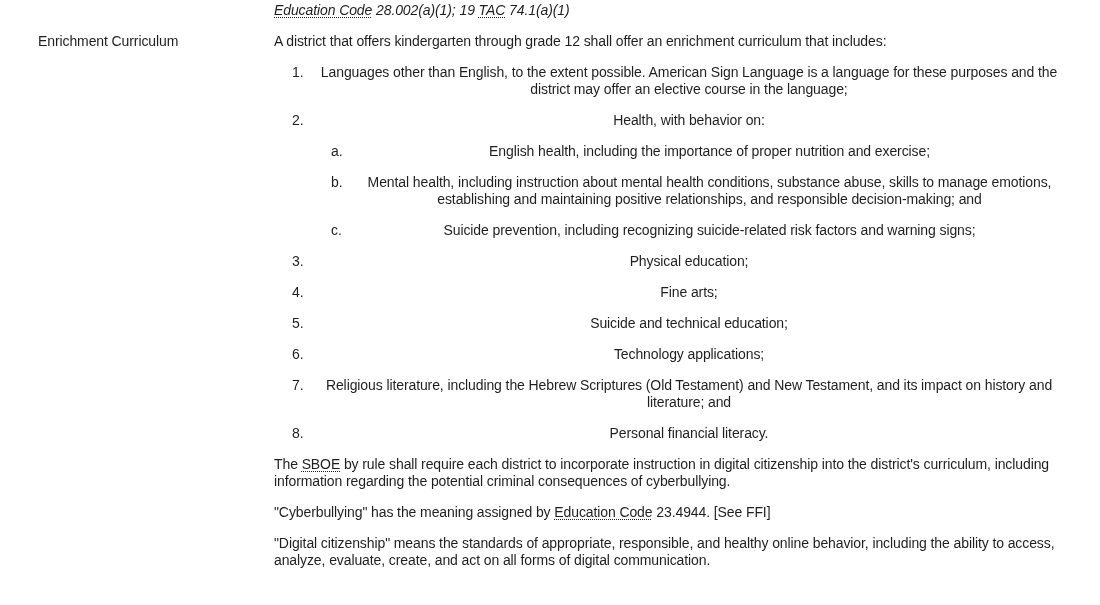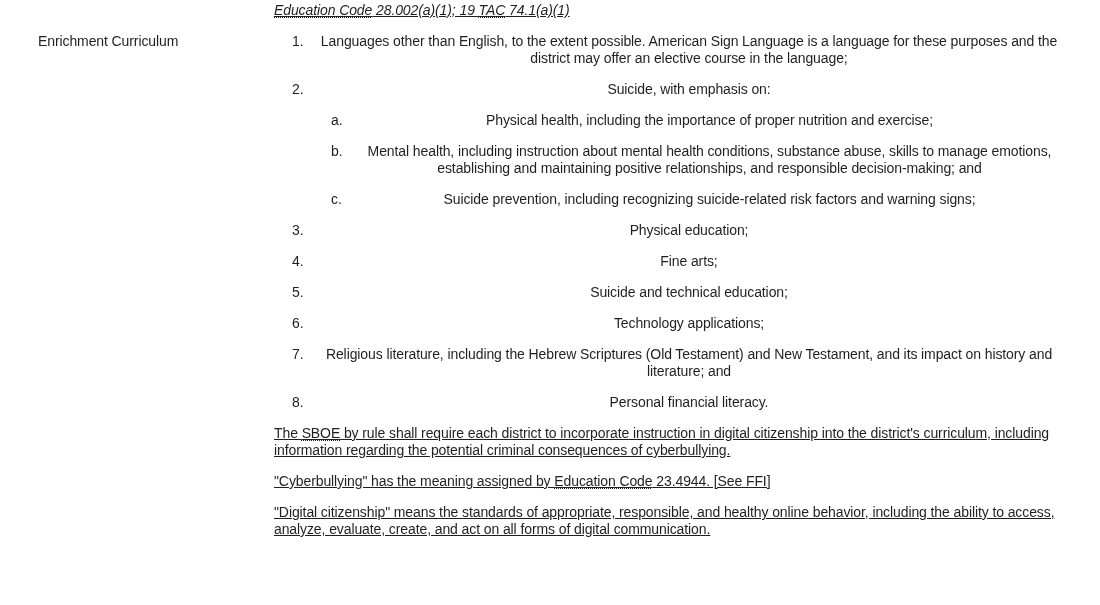--- a/index.html
+++ b/index.html
@@ -14,21 +14,21 @@
     font-size: 14px;
     line-height: 17px;
     letter-spacing: -0.1px;
     color: #1f1f1f;
     display: grid;
     grid-template-columns: 274px 1fr;
     padding: 2px 36px 0 0;
   }
   .gutter { padding-left: 38px; }
   .main   { max-width: 790px; }
-  .block  { margin-bottom: 14px; text-decoration: underline; }
+  .block  { margin-bottom: 14px; }
   .citation { font-style: italic; }
   .term {
     text-decoration: underline;
     text-decoration-style: dotted;
     text-decoration-thickness: 1px;
     text-underline-offset: 2px;
     cursor: pointer;
   }
   .ol { padding-left: 18px; }
   .li { display: flex; margin-bottom: 14px; }
@@ -44,36 +44,37 @@
 
   <div class="gutter"></div>
   <div class="main">
     <p class="citation block"><span class="term">Education Code</span><span> 28.002(a)(1); 19 </span><span class="term">TAC</span><span> 74.1(a)(1)</span></p>
   </div>
 
   <div class="gutter">
     <span>Enrichment Curriculum</span>
   </div>
   <div class="main">
+    <p class="block">A district that offers kindergarten through grade 12 shall offer an enrichment curriculum that includes:</p>
 
     <div class="ol">
       <div class="li">
         <span class="marker">1.</span>
         <span class="li-text">Languages other than English, to the extent possible. American Sign Language is a language for these purposes and the district may offer an elective course in the language;</span>
       </div>
 
       <div>
         <div class="li">
           <span class="marker">2.</span>
-          <span class="li-text">Suicide, with emphasis on:</span>
+          <span class="li-text">Health, with behavior on:</span>
         </div>
         <div class="ol-nested">
           <div class="li">
             <span class="marker">a.</span>
-            <span class="li-text">Physical health, including the importance of proper nutrition and exercise;</span>
+            <span class="li-text">English health, including the importance of proper nutrition and exercise;</span>
           </div>
           <div class="li">
             <span class="marker">b.</span>
             <span class="li-text">Mental health, including instruction about mental health conditions, substance abuse, skills to manage emotions, establishing and maintaining positive relationships, and responsible decision-making; and</span>
           </div>
           <div class="li">
             <span class="marker">c.</span>
             <span class="li-text">Suicide prevention, including recognizing suicide-related risk factors and warning signs;</span>
           </div>
         </div>

